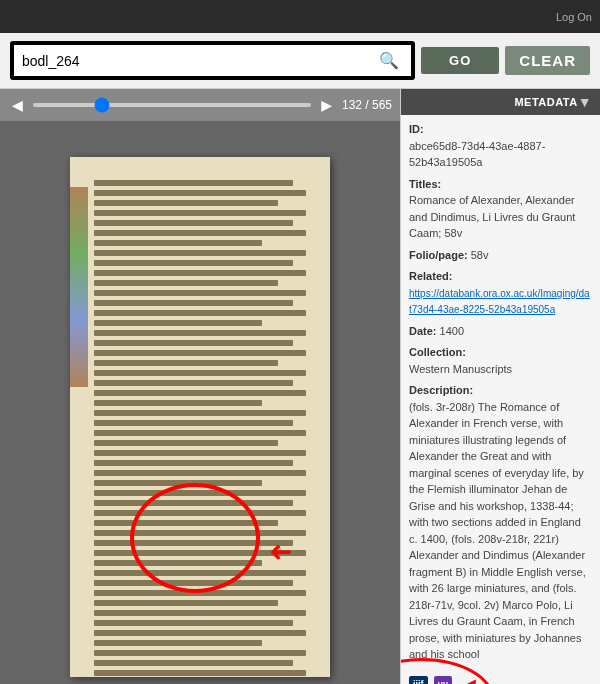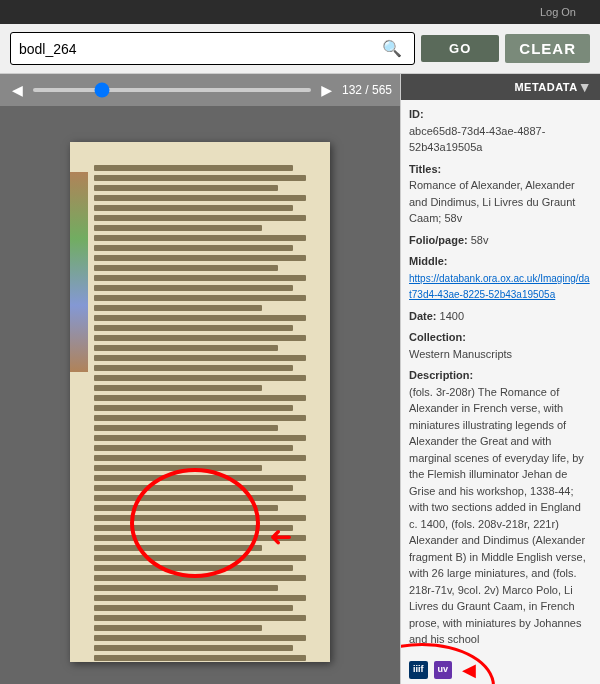--- a/index.html
+++ b/index.html
@@ -1,25 +1,25 @@
 <!DOCTYPE html>
 <html><head>
   <meta charset="utf-8">
   <style>
     * { box-sizing: border-box; margin: 0; padding: 0; }
     body { font-family: Arial, sans-serif; background: #e8e8e8; width: 600px; min-height: 684px; overflow-x: hidden; }
 
     
     #top-bar {
       background: #2c2c2c;
-      height: 24px;
+      height: 33px;
       display: flex;
       justify-content: flex-end;
       align-items: center;
-      padding-right: 24px;
+      padding-right: 8px;
     }
     #top-bar a {
       color: #aaa;
       font-size: 11px;
       text-decoration: none;
     }
 
     
     #search-bar {
       background: #f0f0f0;
@@ -27,21 +27,21 @@
       display: flex;
       align-items: center;
       gap: 6px;
       border-bottom: 1px solid #ccc;
     }
     #search-input-wrapper {
       flex: 1;
       display: flex;
       align-items: center;
       background: white;
-      border: 1px solid #000000;
+      border: 4px solid #000000;
       border-radius: 3px;
       padding: 4px 8px;
     }
     #search-input-wrapper input {
       border: none;
       outline: none;
       font-size: 14px;
       width: 100%;
       background: transparent;
     }
@@ -385,21 +385,21 @@
           <span class="meta-value">Romance of Alexander, Alexander and Dindimus, Li Livres du Graunt Caam; 58v</span>
         </div>
 
 
         <div class="meta-row">
           <span class="meta-label">Folio/page:</span>
           <span class="meta-value">58v</span>
         </div>
 
         <div class="meta-row">
-          <span class="meta-label">Middle:</span><br>
+          <span class="meta-label">Related:</span><br>
           <a href="#" class="meta-link">https://databank.ora.ox.ac.uk/Imaging/dat73d4-43ae-8225-52b43a19505a</a>
         </div>
 
         <div class="meta-row">
           <span class="meta-label">Date:</span>
           <span class="meta-value">1400</span>
         </div>
 
         <div class="meta-row">
           <span class="meta-label">Collection:</span><br>

